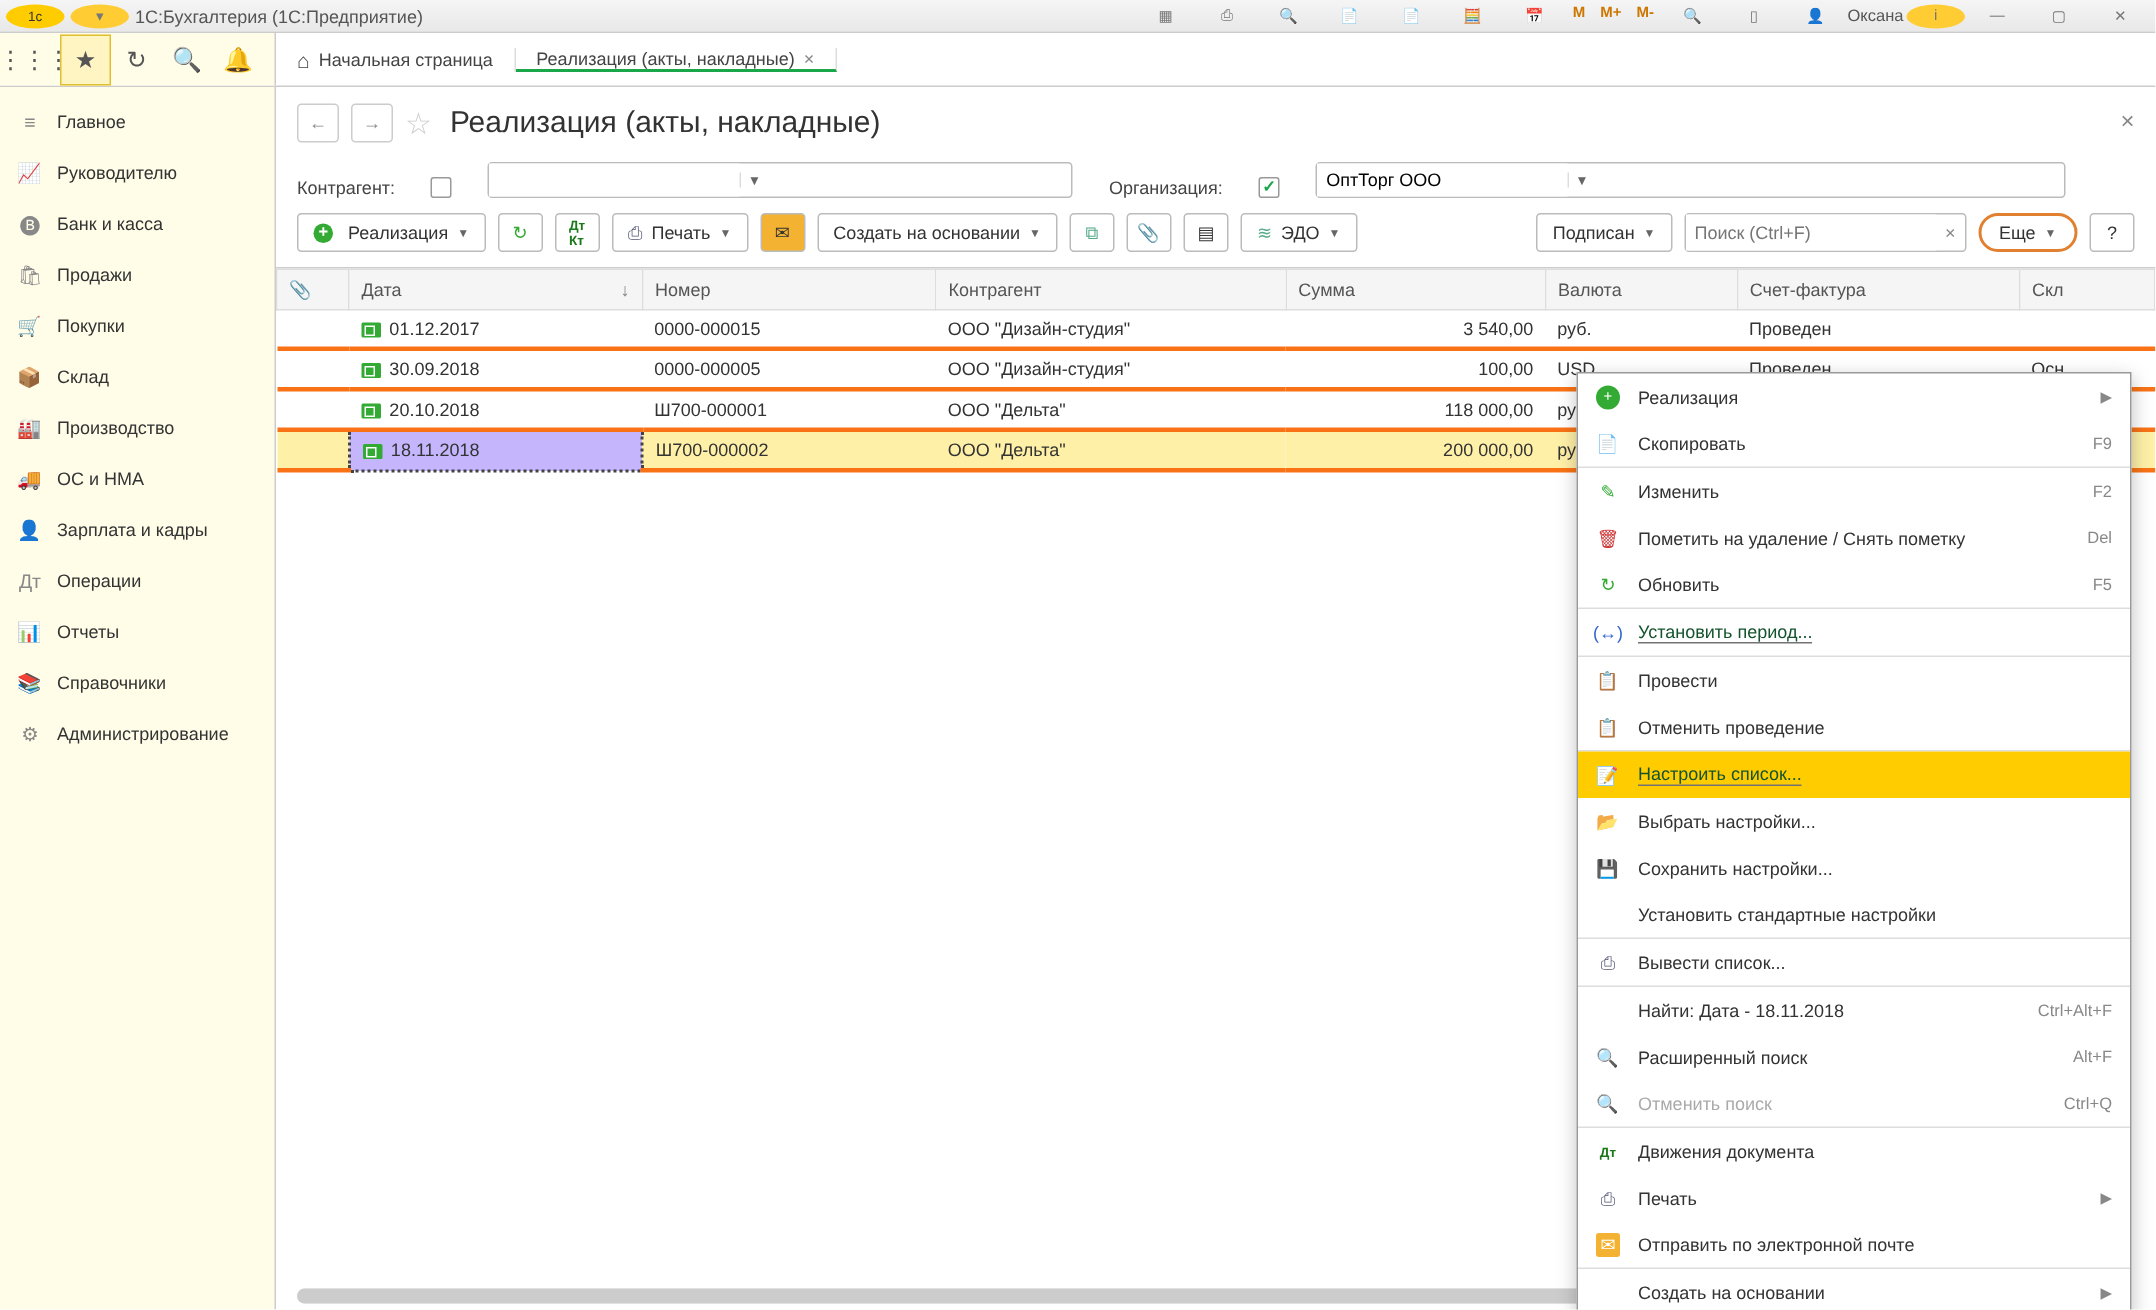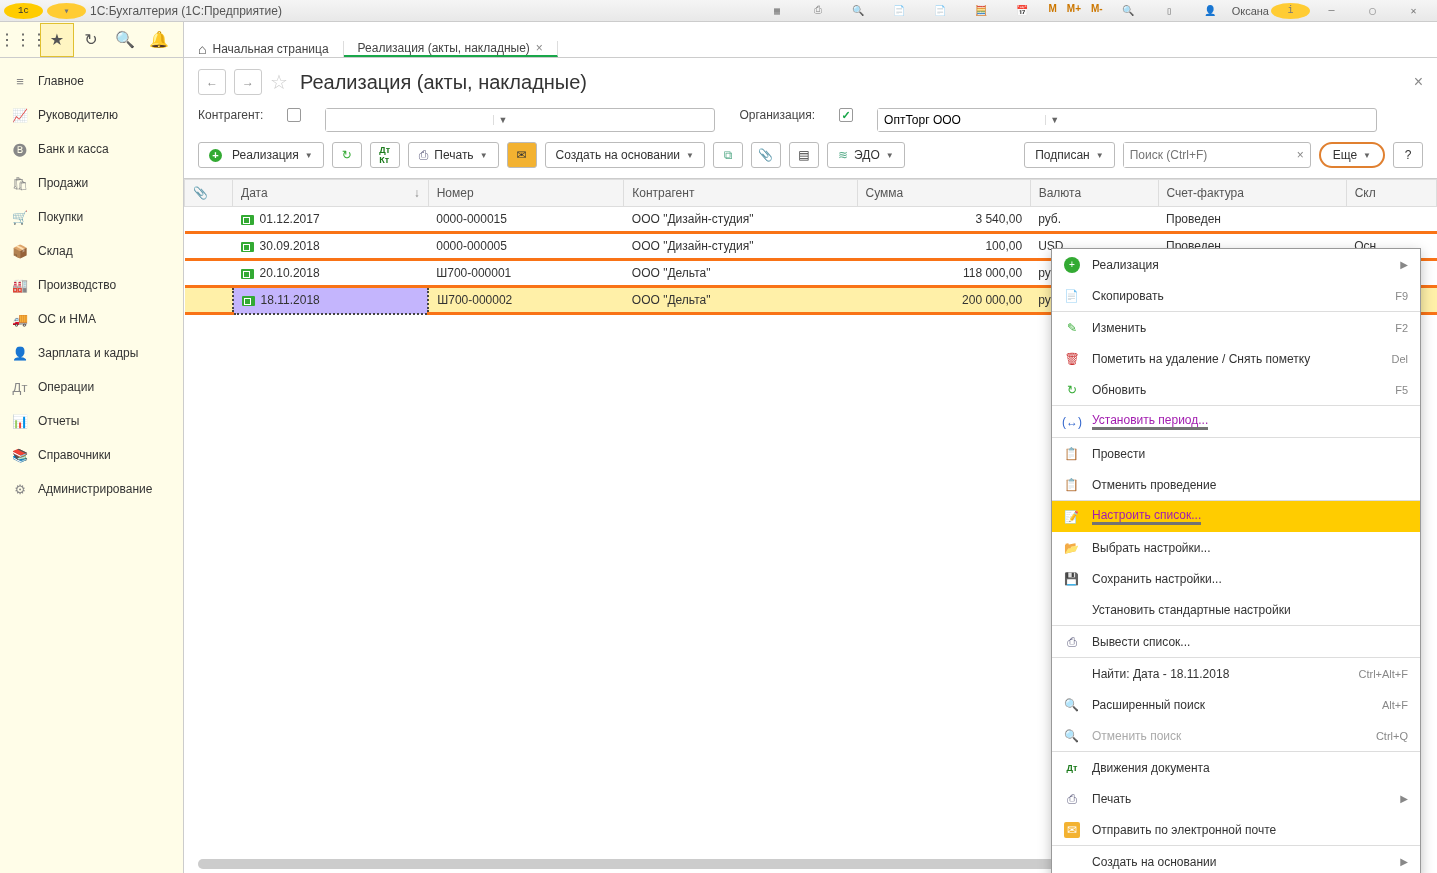--- a/index.html
+++ b/index.html
@@ -2,51 +2,51 @@
 <html><head>
 <meta charset="utf-8">
 <style>
 * { margin:0; padding:0; box-sizing:border-box; font-family:Arial,sans-serif; font-size:12px; }
 body { background:#fff; width:1437px; height:873px; overflow:hidden; }
 
 
 .titlebar { display:flex; align-items:center; height:22px; background:linear-gradient(#f5f5f5,#e8e8e8); border-bottom:1px solid #ccc; padding:0 4px; color:#444; }
 .titlebar .left { display:flex; align-items:center; gap:4px; flex:1; }
 .titlebar .right { display:flex; align-items:center; gap:2px; }
-.tb-ico { width:39px; height:16px; display:flex; align-items:center; justify-content:center; font-size:10px; color:#777; cursor:pointer; border-radius:2px;font-family:Liberation Mono, monospace; }
+.tb-ico { width:39px; height:16px; display:flex; align-items:center; justify-content:center; font-size:10px; color:#777; cursor:pointer; border-radius:2px; }
 .tb-ico.y { background:#ffcc00; border-radius:50%; color:#333; font-size:9px;}
 .tb-btn { padding:0 4px; height:16px; font-size:10px; color:#666; font-weight:bold; }
 .tb-user { color:#555; font-size:11px; }
 
 
 .toprow { display:flex; height:36px; border-bottom:1px solid #ccc; }
 .toprow .leftbox { width:184px; display:flex; align-items:center; padding:0 6px; gap:0; background:#fffde8; border-right:1px solid #ccc;}
 .sq { width:34px; height:34px; display:flex; align-items:center; justify-content:center; cursor:pointer; color:#555; font-size:16px; }
 .sq.active { background:#fff5c2; border:1px solid #e0c030; }
-.tabsarea { flex:1; display:flex; align-items:flex-end; }
+.tabsarea { flex:1; display:flex; align-items:center; }
 .tabh { display:flex; align-items:center; padding:0 14px; gap:6px; border-right:1px solid #ddd; cursor:pointer; color:#444; position:relative; }
 .tabh.home::before { content:"⌂"; font-size:14px; }
 .tabh.active { border-bottom:2px solid #19a74a; }
 .tabh .x { color:#888; font-size:12px; }
 
 
 .main { display:flex; height:calc(100% - 22px - 36px); }
 .sidebar { width:184px; background:#fffde8; border-right:1px solid #ccc; padding-top:6px; }
 .sb-item { display:flex; align-items:center; gap:10px; height:34px; padding:0 12px; cursor:pointer; color:#333; font-size:13px; }
 .sb-ico { width:16px; height:16px; display:flex; align-items:center; justify-content:center; color:#888; font-size:13px;}
 
 
 .content { flex:1; position:relative; display:flex; flex-direction:column; }
 .hdrrow { display:flex; align-items:center; height:48px; padding:0 14px; gap:8px; }
 .navbtn { width:28px; height:26px; border:1px solid #ccc; border-radius:3px; display:flex; align-items:center; justify-content:center; color:#888; cursor:pointer; background:#fff; }
 .star { color:#ccc; font-size:20px; }
 .page-title { font-size:20px; color:#333; margin-left:4px; }
 .close-page { margin-left:auto; color:#888; font-size:16px; cursor:pointer; }
 
-.filters { display:flex; align-items:flex-start; gap:24px; padding:2px 14px 10px; }
+.filters { display:flex; align-items:flex-end; gap:24px; padding:2px 14px 10px; }
 .lbl { color:#444; }
 .chk { width:14px; height:14px; border:1px solid #999; border-radius:2px; display:inline-block; cursor:pointer;}
 .chk.on::after { content:"✓"; color:#19a74a; font-size:11px; display:block; text-align:center; line-height:12px; font-weight:bold;}
 .combo { height:24px; border:1px solid #bbb; border-radius:3px; display:flex; align-items:center; background:#fff; }
 .combo input { border:none; height:22px; padding:0 6px; outline:none; }
 .combo .dd { width:18px; text-align:center; color:#666; border-left:1px solid #ddd; cursor:pointer; font-size:9px;}
 
 .toolbar { display:flex; align-items:center; gap:8px; padding:0 14px 10px; flex-wrap:nowrap;}
 .btn { height:26px; border:1px solid #bbb; border-radius:3px; background:#fff; display:flex; align-items:center; padding:0 10px; gap:6px; cursor:pointer; color:#333; white-space:nowrap;}
 .btn .dd { font-size:8px; color:#666; }
@@ -76,21 +76,21 @@
 
 .ctxmenu { position:absolute; top:190px; right:16px; width:370px; background:#fff; border:1px solid #999; box-shadow:0 4px 12px rgba(0,0,0,0.25); z-index:50;}
 .ctx-item { display:flex; align-items:center; height:31px; padding:0 12px; gap:12px; cursor:pointer; color:#333;}
 .ctx-item.hl { background:#ffcc00;}
 .ctx-item .ci { width:16px; height:16px; display:flex; align-items:center; justify-content:center; font-size:12px; color:#777;}
 .ctx-item .txt { flex:1; }
 .ctx-item .sc { color:#888; font-size:11px;}
 .ctx-item .arr { color:#888; font-size:10px;}
 .ctx-sep { height:1px; background:#ddd; }
 .ctx-item.disabled { color:#aaa; }
-.ulink { border-bottom:3px solid #737373; display:inline-block; color:#a21caf;}
+.ulink { border-bottom:1px solid #737373; display:inline-block; color:#14532d;}
 </style>
 </head>
 <body>
 
 <div class="titlebar">
   <div class="left">
     <span class="tb-ico y">1c</span>
     <span class="tb-ico" style="background:#ffcc33;border-radius:50%;">▾</span>
     <span style="color:#555;">1С:Бухгалтерия  (1С:Предприятие)</span>
   </div>

